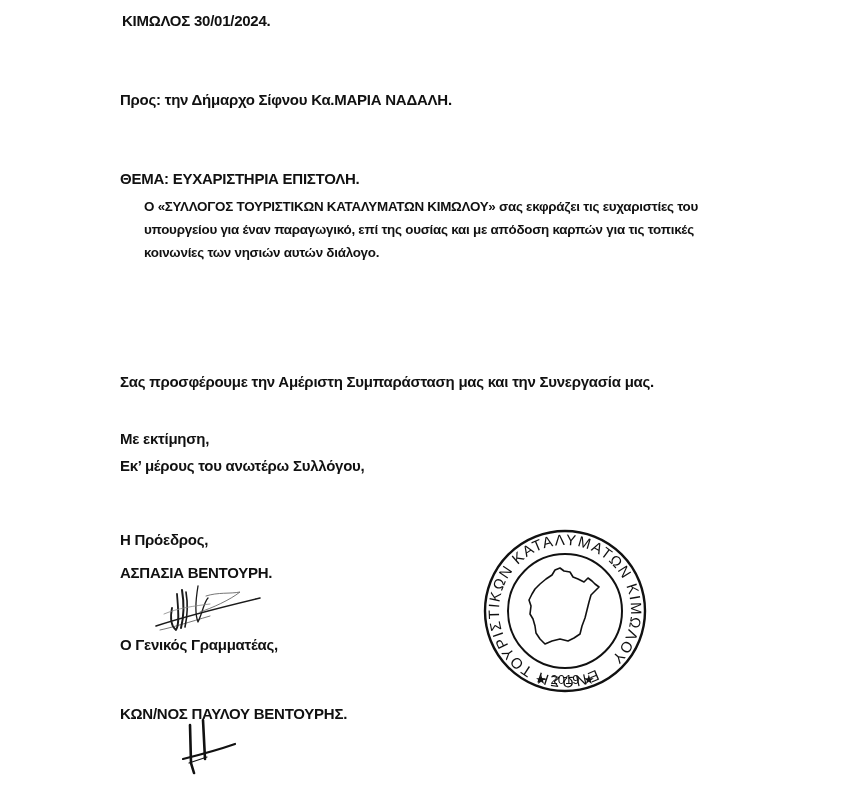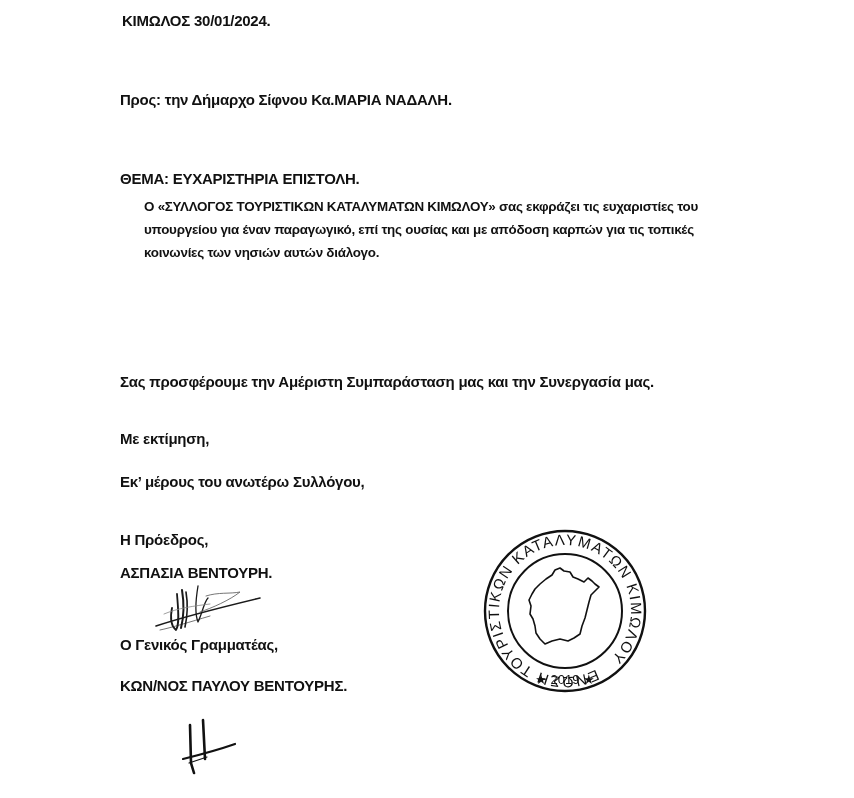--- a/index.html
+++ b/index.html
@@ -17,25 +17,25 @@
     .recipient { top: 92px; }
     .subject { top: 171px; }
     .para { position: absolute; left: 120px; top: 199px; margin-left: 24px; }
     .para .pl {
       display: block; white-space: nowrap;
       font-size: 13.4px; font-weight: bold; letter-spacing: -0.25px;
       height: 23px; line-height: 16px;
     }
     .offer { top: 374px; }
     .regards { top: 403px; margin-top: 28px; }
-    .behalf { top: 474px; }
+    .behalf { top: 458px; }
     .pres-title { top: 532px; }
     .pres-name { top: 565px; }
     .sec-title { top: 637px; }
-    .sec-name { top: 678px; }
+    .sec-name { top: 706px; }
     .sig { position: absolute; }
     .sig1 { left: 150px; top: 578px; width: 120px; height: 60px; }
     .sig2 { left: 175px; top: 715px; width: 70px; height: 65px; }
     .stamp { position: absolute; left: 480px; top: 526px; width: 170px; height: 170px; }
   </style>
 </head>
 <body>
 
 <div>
   <div class="line date">ΚΙΜΩΛΟΣ 30/01/2024.</div>

